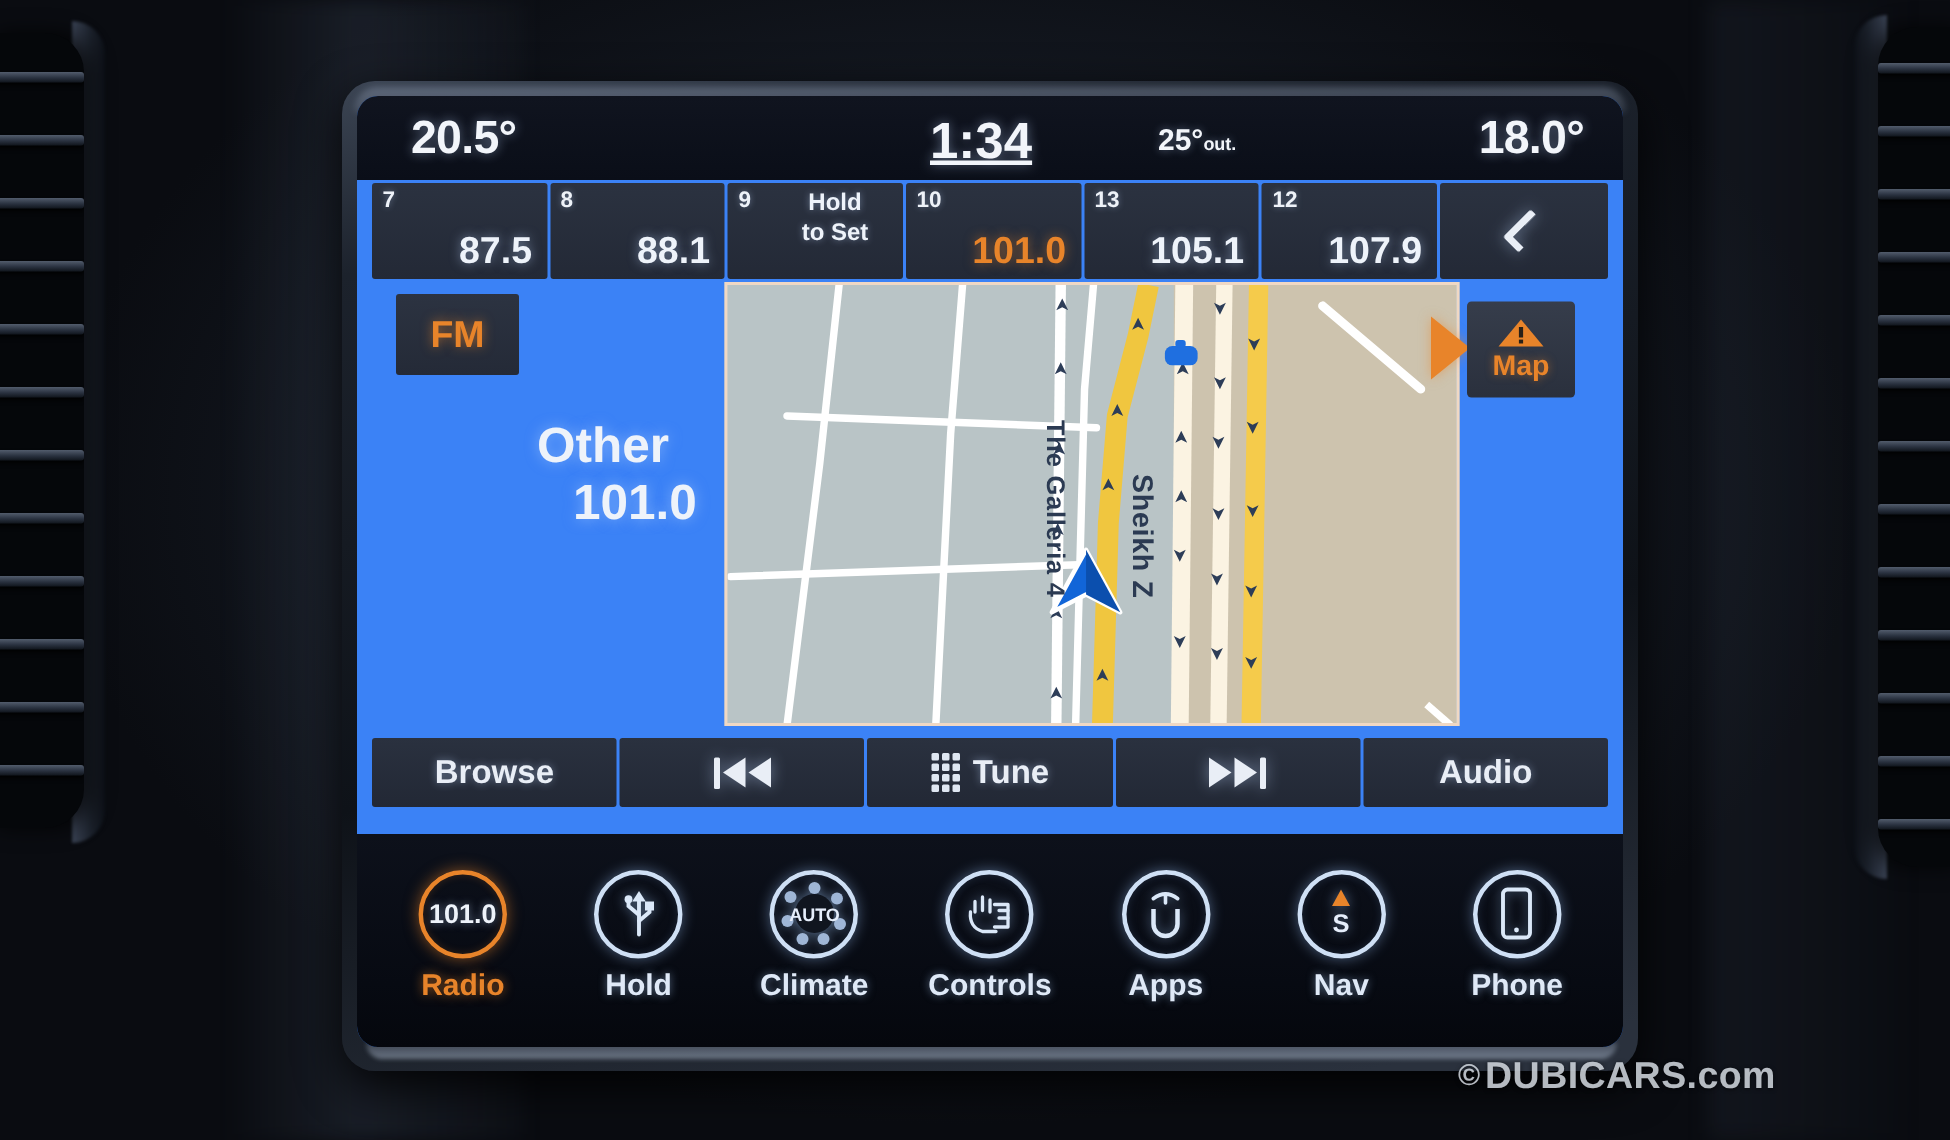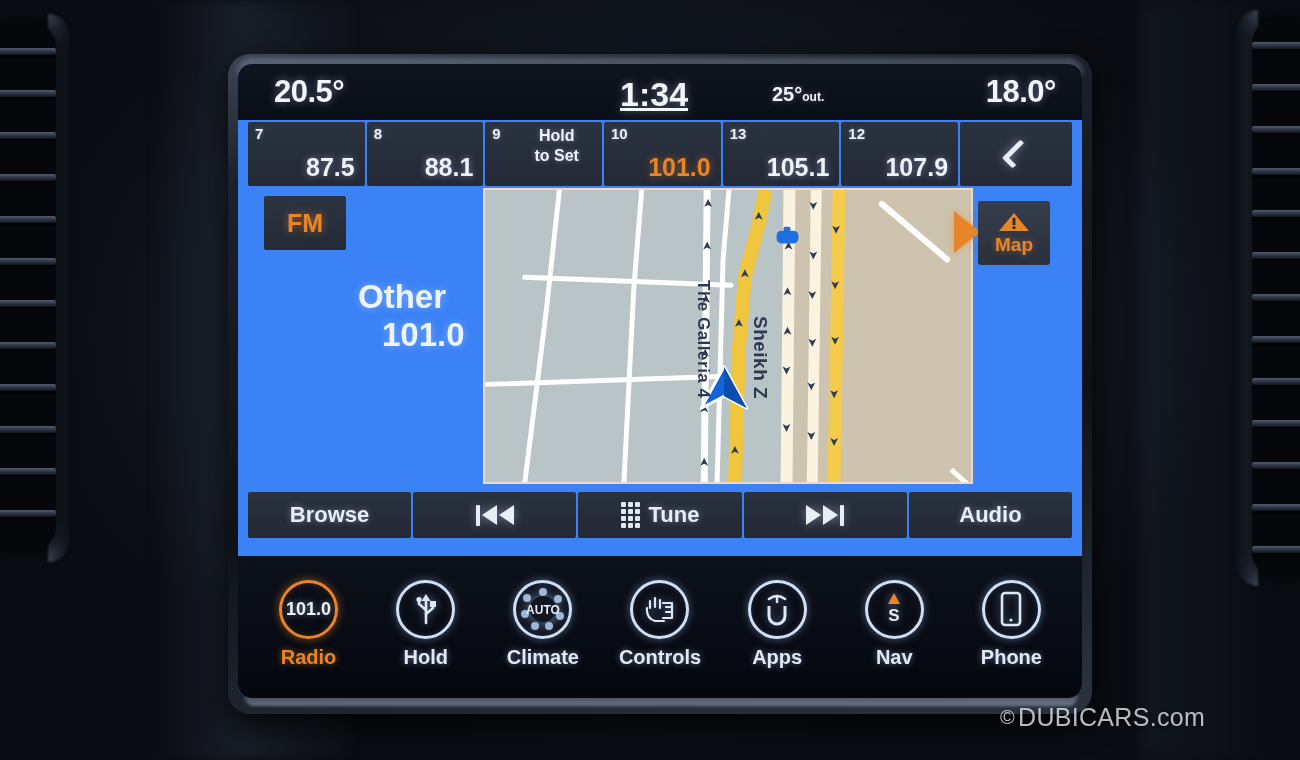--- a/index.html
+++ b/index.html
@@ -253,22 +253,22 @@
   .nav-label {
     font-size: 20px; font-weight: bold; color: #dfe9f7;
     text-shadow: 0 0 6px rgba(170,205,250,0.5);
   }
   .nav-label.accent { color: #e8842a; text-shadow: 0 0 7px rgba(232,132,42,0.6); }
   .freq-mini { font-size: 18px; font-weight: bold; color: #eef3fa; text-shadow: 0 0 6px rgba(190,215,255,0.5); }
   .nav-svg { filter: drop-shadow(0 0 4px rgba(160,200,250,0.5)); }
 
   
   .watermark {
-    position: absolute; left: 1000px; top: 703px;
-    font-size: 25px; font-weight: normal; letter-spacing: 0.3px;
+    position: absolute; left: 972px; top: 703px;
+    font-size: 25px; font-weight: bold; letter-spacing: 0.3px;
     color: rgba(226,232,240,0.80);
     text-shadow: 0 1px 3px rgba(0,0,0,0.6);
   }
   .watermark .c { font-size: 20px; vertical-align: 2px; margin-right: 3px; }
 
   
   .map-label {
     position: absolute;
     font-size: 17px; font-weight: bold;
     color: #2b3a52;

